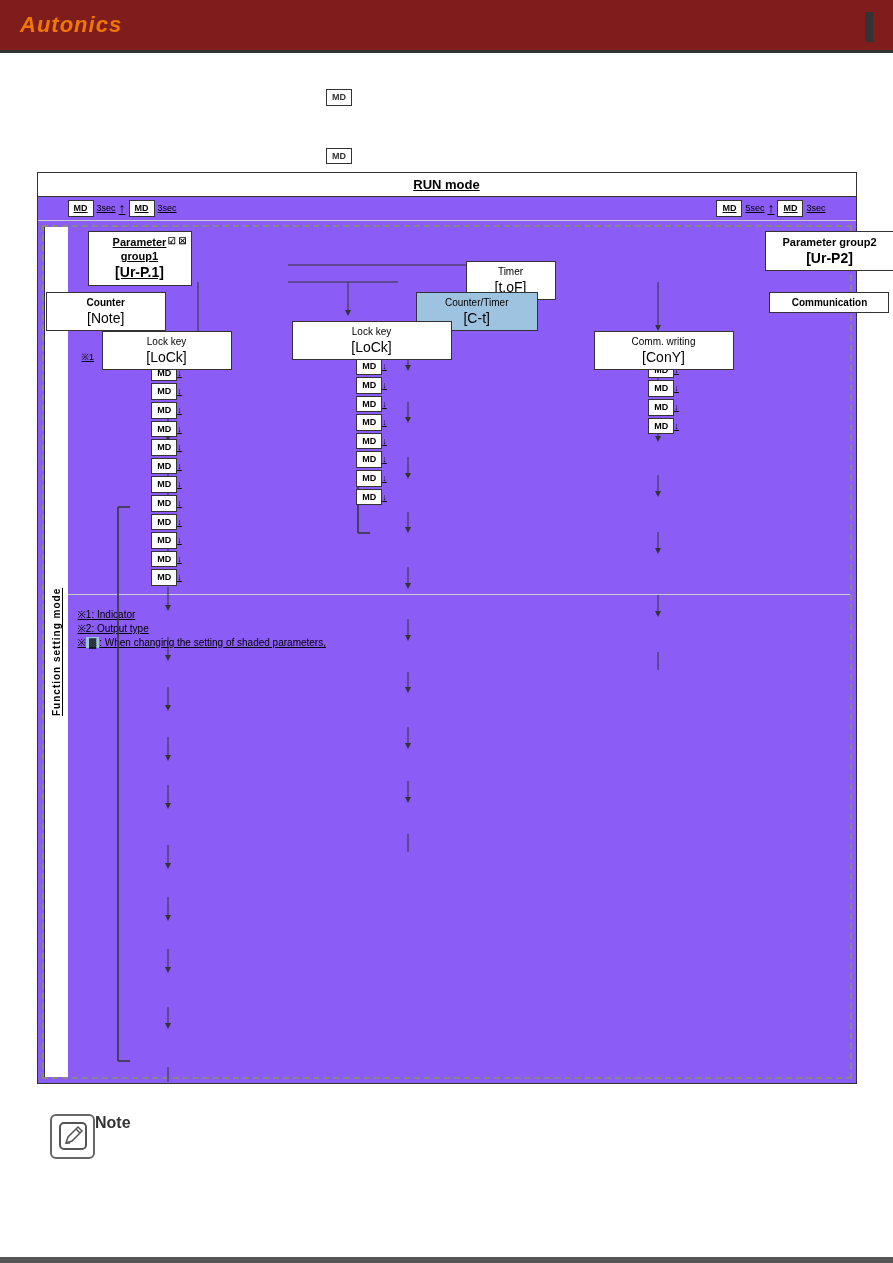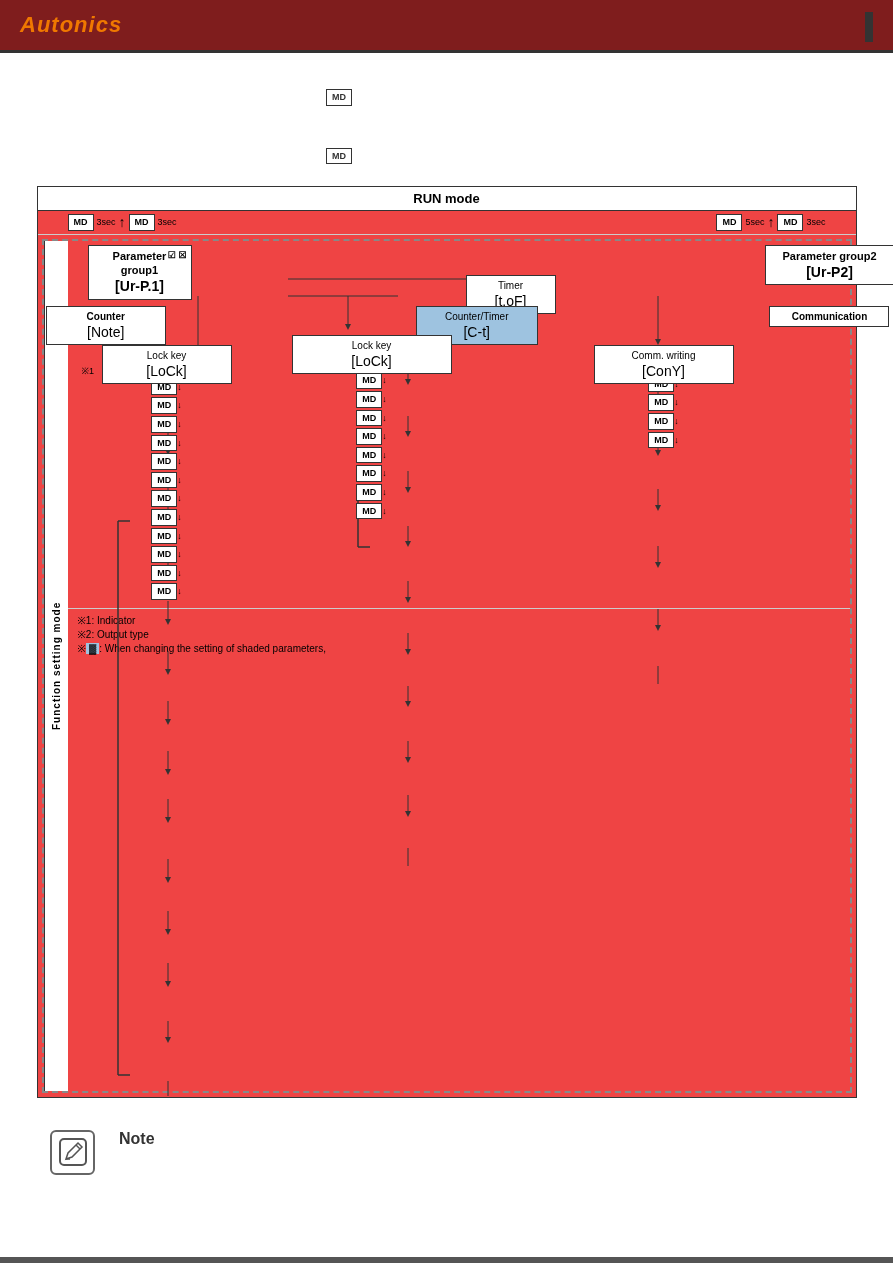--- a/index.html
+++ b/index.html
@@ -36,25 +36,26 @@
 
     
     .main-content {
       padding: 20px 30px;
       position: relative;
     }
 
     
     .diagram-container {
       border: 1px solid #333;
-      margin: 22px auto;
+      margin: 8px auto;
       width: 820px;
       position: relative;
-      background: #ef4444;
+      background: #8b5cf6;
       padding: 0;
+      text-decoration: underline;
     }
 
     
     .run-mode-bar {
       background: #fff;
       border-bottom: 1px solid #333;
       text-align: center;
       font-size: 13px;
       font-weight: bold;
       padding: 4px 0;
@@ -95,30 +96,30 @@
       font-size: 11px;
     }
     .fc-box .sub {
       font-size: 14px;
       display: block;
     }
 
     
     .footnotes {
       font-size: 10px;
-      padding: 4px 10px;
+      padding: 12px 10px;
       border-top: 1px solid #ccc;
       margin-top: 4px;
     }
 
     
     .note-section {
       display: flex;
       align-items: flex-start;
-      gap: 24px;
+      gap: 0;
       margin-top: 20px;
       padding: 10px 20px;
     }
     .note-icon {
       width: 45px;
       height: 45px;
       border: 2px solid #666;
       border-radius: 6px;
       display: flex;
       align-items: center;

